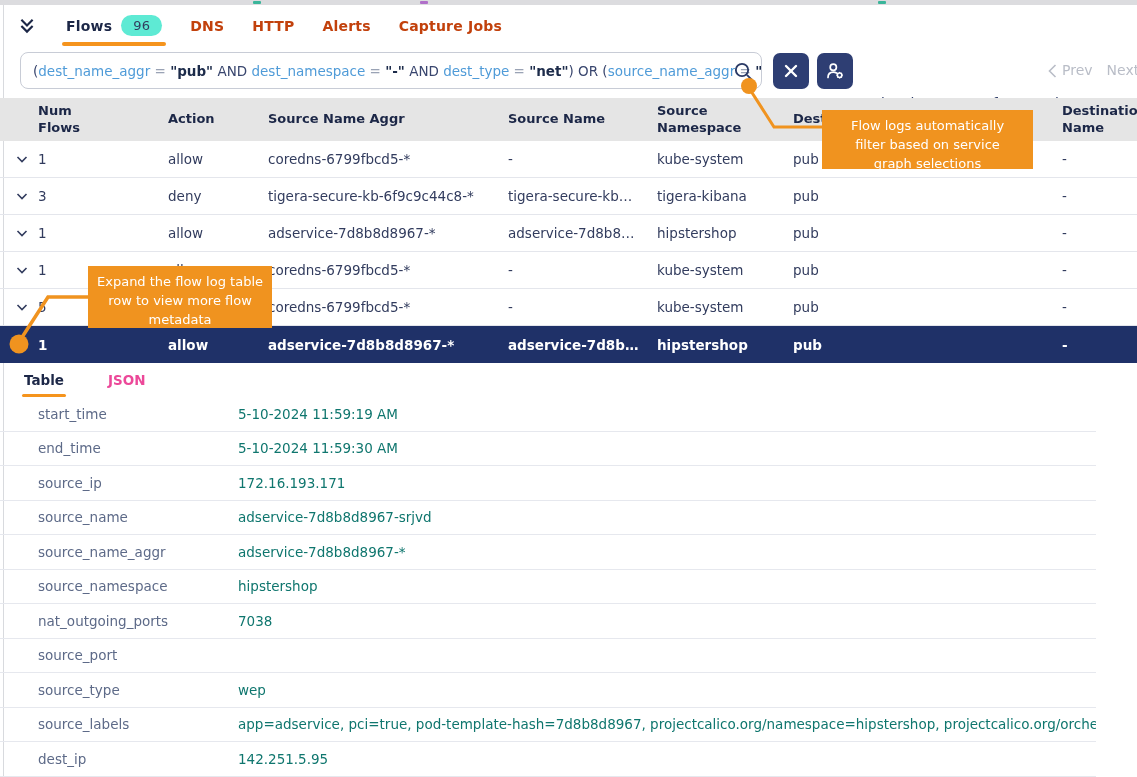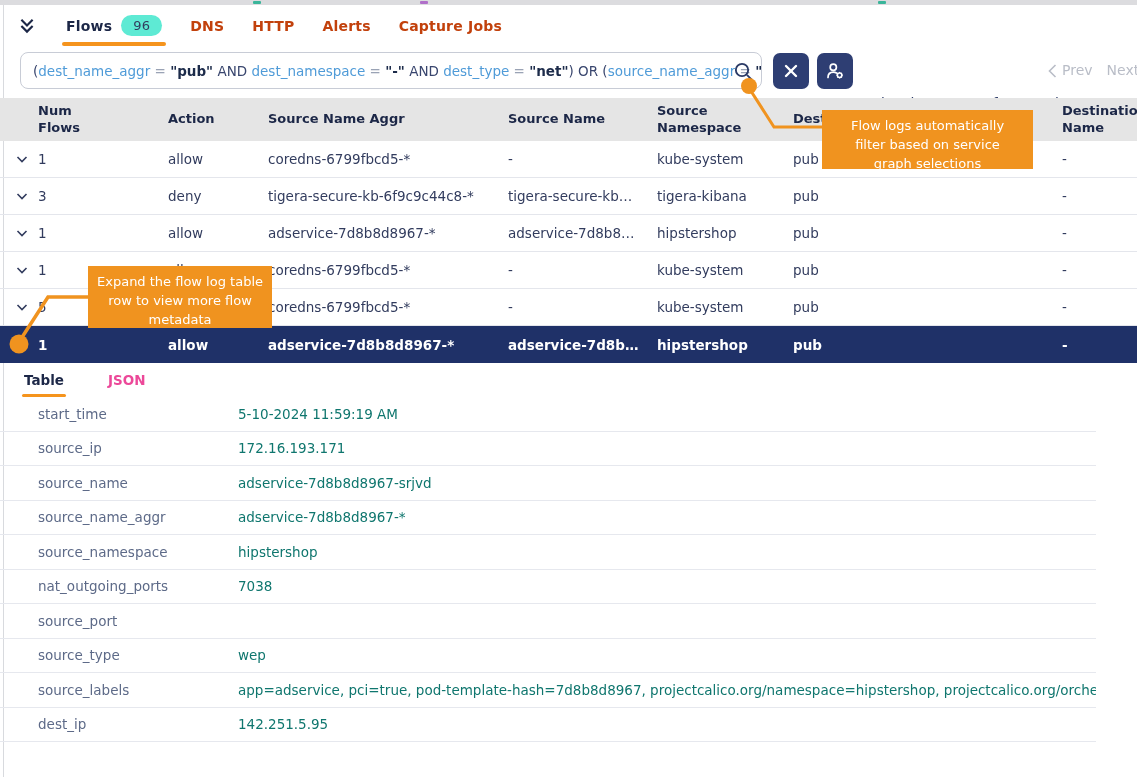--- a/index.html
+++ b/index.html
@@ -255,20 +255,24 @@
   <div class="detail-tabs" id="detail-tabs">
       <div class="dtab active">Table</div>
       <div class="dtab">JSON</div>
     </div>
   <div class="detail-rows" id="detail-rows">
       <div class="detail-row">
         <span class="detail-key">start_time</span>
         <span class="detail-val">5-10-2024 11:59:19 AM</span>
       </div>
       <div class="detail-row">
+        <span class="detail-key">end_time</span>
+        <span class="detail-val">5-10-2024 11:59:30 AM</span>
+      </div>
+      <div class="detail-row">
         <span class="detail-key">source_ip</span>
         <span class="detail-val">172.16.193.171</span>
       </div>
       <div class="detail-row">
         <span class="detail-key">source_name</span>
         <span class="detail-val">adservice-7d8b8d8967-srjvd</span>
       </div>
       <div class="detail-row">
         <span class="detail-key">source_name_aggr</span>
         <span class="detail-val">adservice-7d8b8d8967-*</span>

